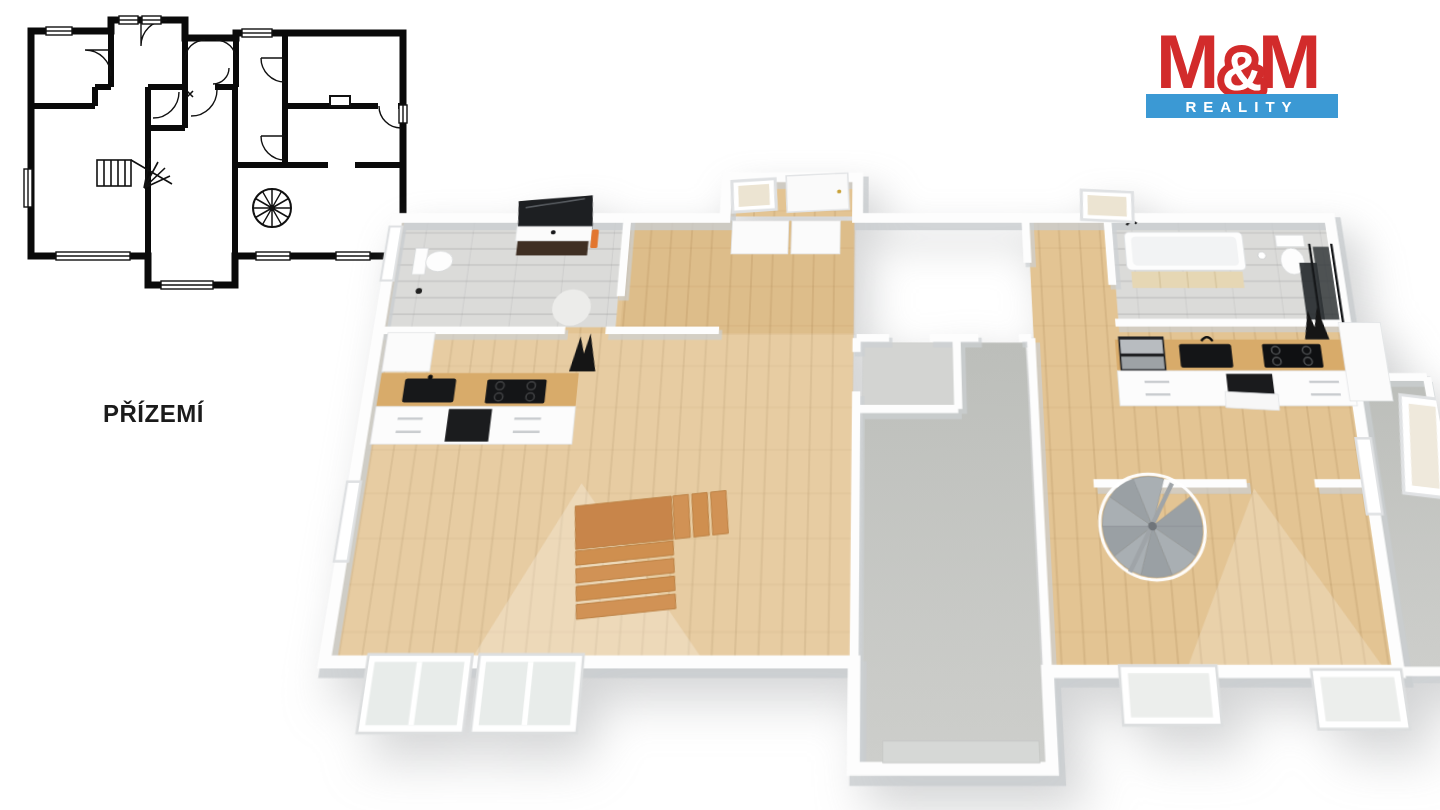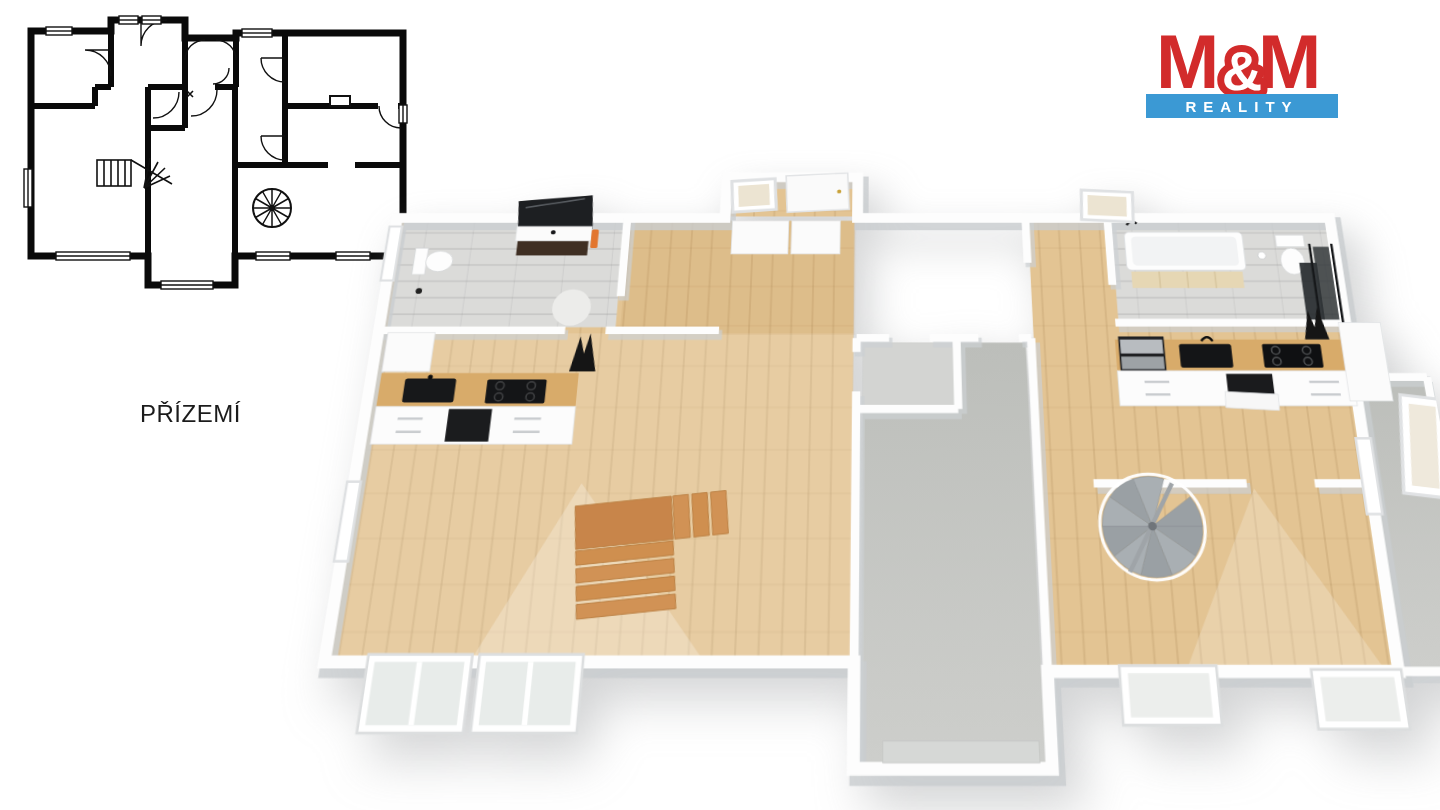--- a/index.html
+++ b/index.html
@@ -1,22 +1,22 @@
 <!DOCTYPE html>
 <html><head>
 <meta charset="utf-8">
 <style>
   html,body{margin:0;padding:0;width:1440px;height:810px;background:#ffffff;overflow:hidden;
             font-family:"Liberation Sans", sans-serif;}
   .canvas{position:relative;width:1440px;height:810px;background:#fff;}
   
   .plan2d{position:absolute;left:18px;top:8px;width:400px;height:292px;}
   
-  .floor-label{position:absolute;left:103px;top:400px;font-size:24px;font-weight:400;
-               color:#1b1b1b;letter-spacing:0.5px;margin-left:37px;}
+  .floor-label{position:absolute;left:103px;top:400px;font-size:24px;font-weight:700;
+               color:#1b1b1b;letter-spacing:0.5px;}
   
   .logo{position:absolute;left:1146px;top:28px;width:192px;height:92px;}
   
   .p3dwrap{position:absolute;left:322px;top:96px;width:1118px;height:708px;}
   .tilt{width:100%;height:100%;
         transform:perspective(1500px) rotateX(25deg) scale(1.02,1.12);
         transform-origin:50% 55%;
         filter:drop-shadow(16px 20px 22px rgba(145,148,150,0.40));}
   .wallO-sh{fill:none;stroke:#c9cdd0;stroke-width:18;opacity:.8;}
   .wallO{fill:none;stroke:#fdfdfd;stroke-width:14;}

